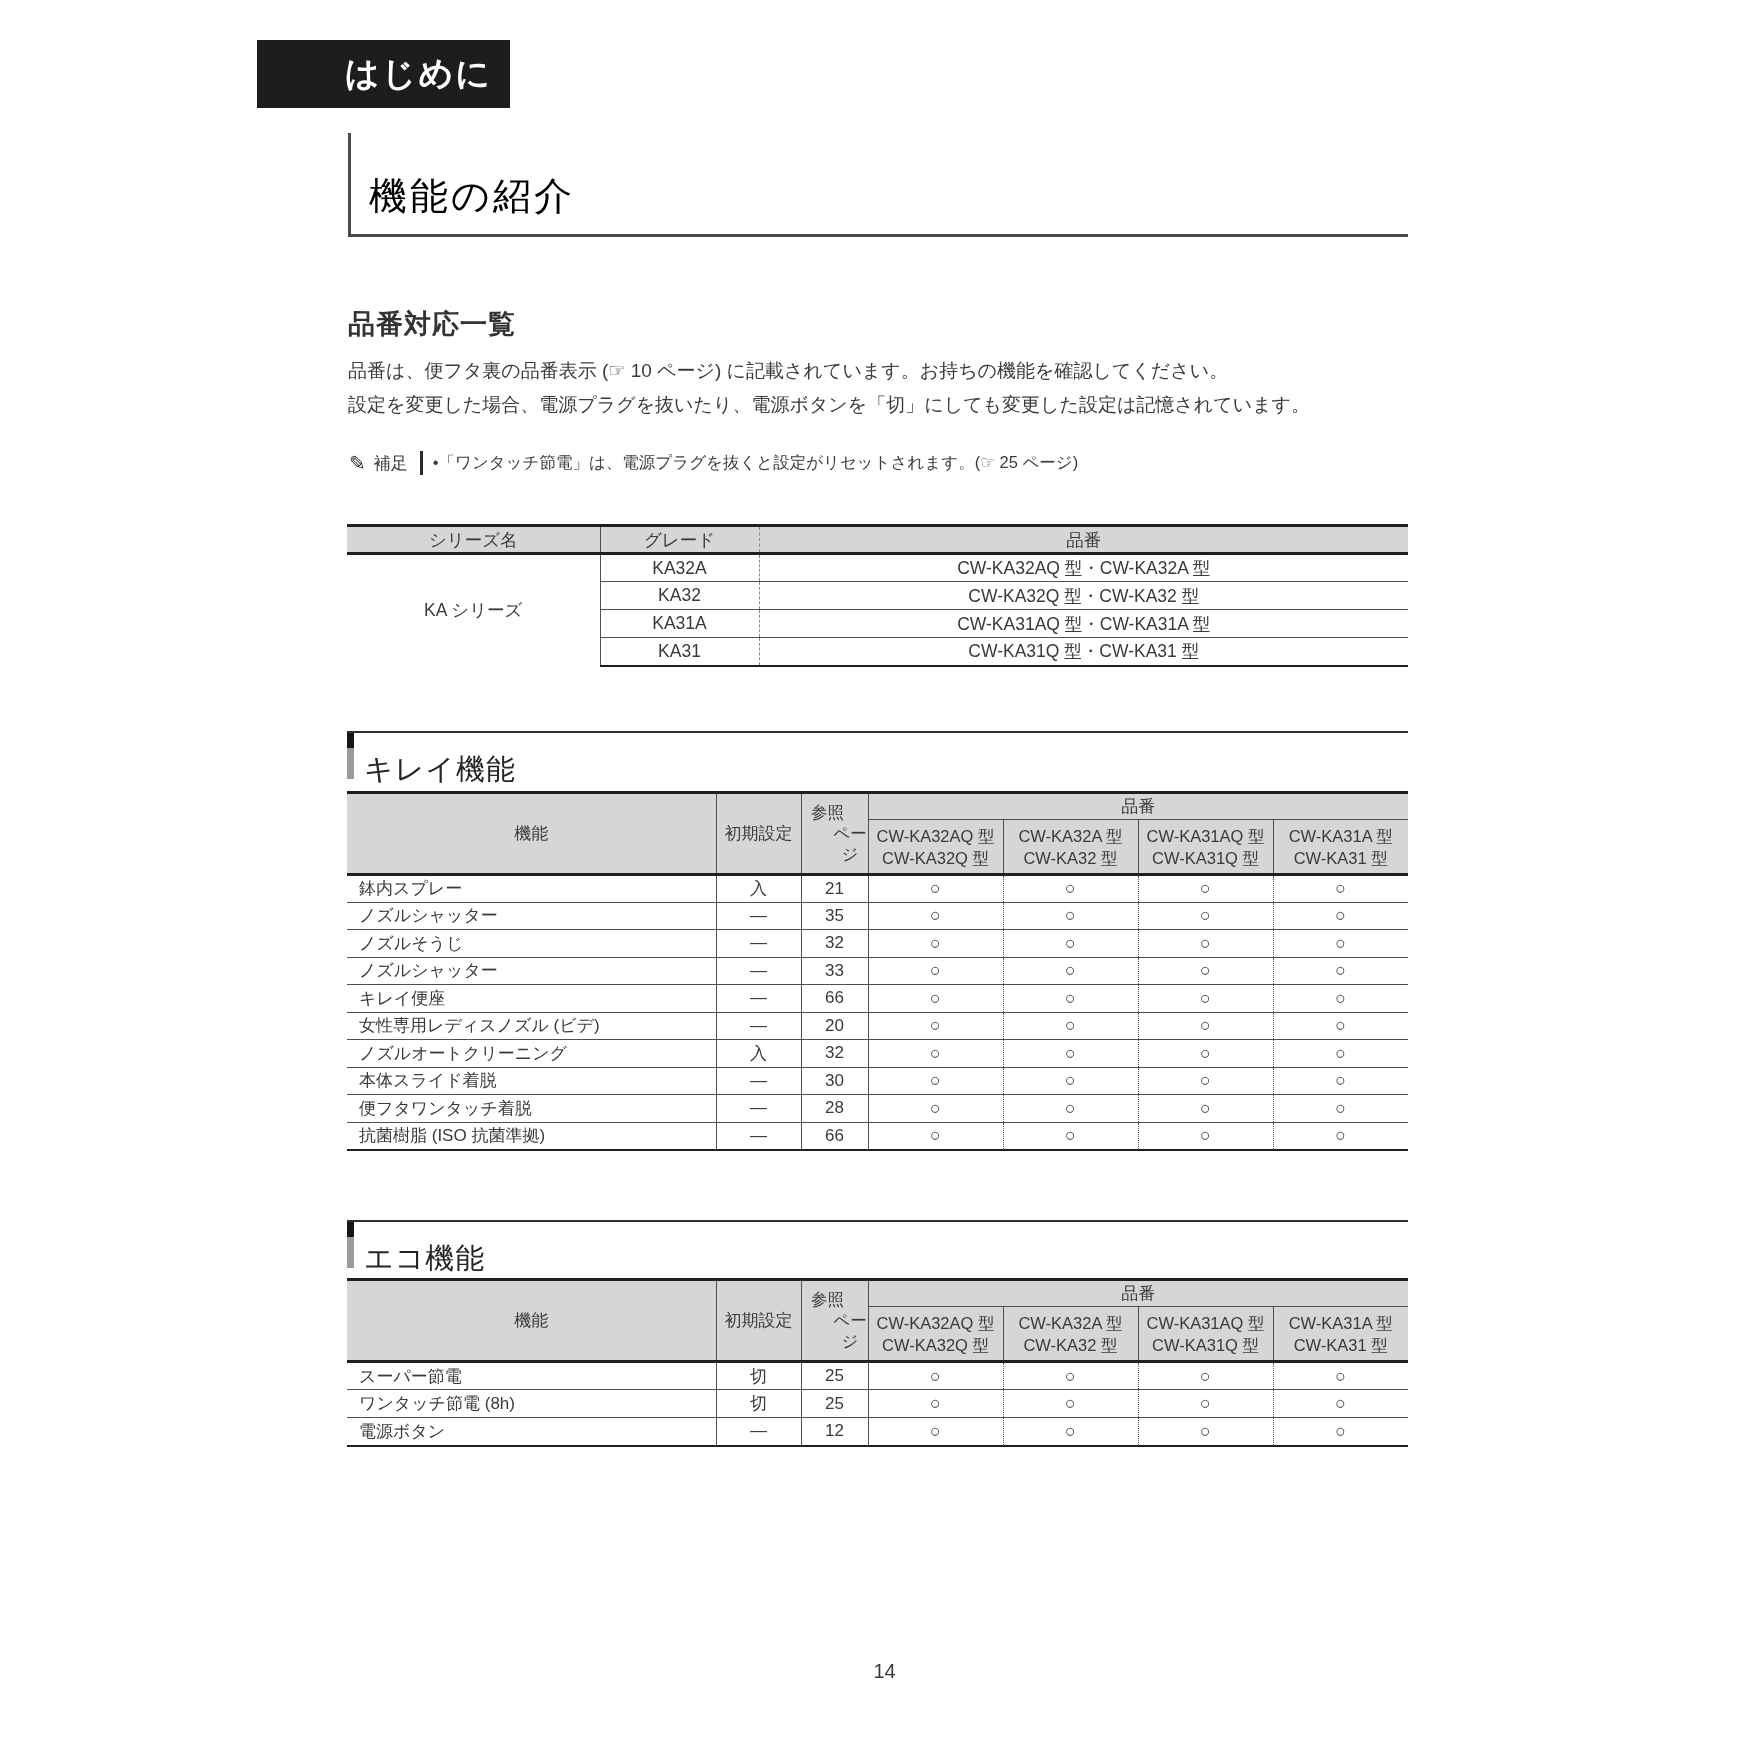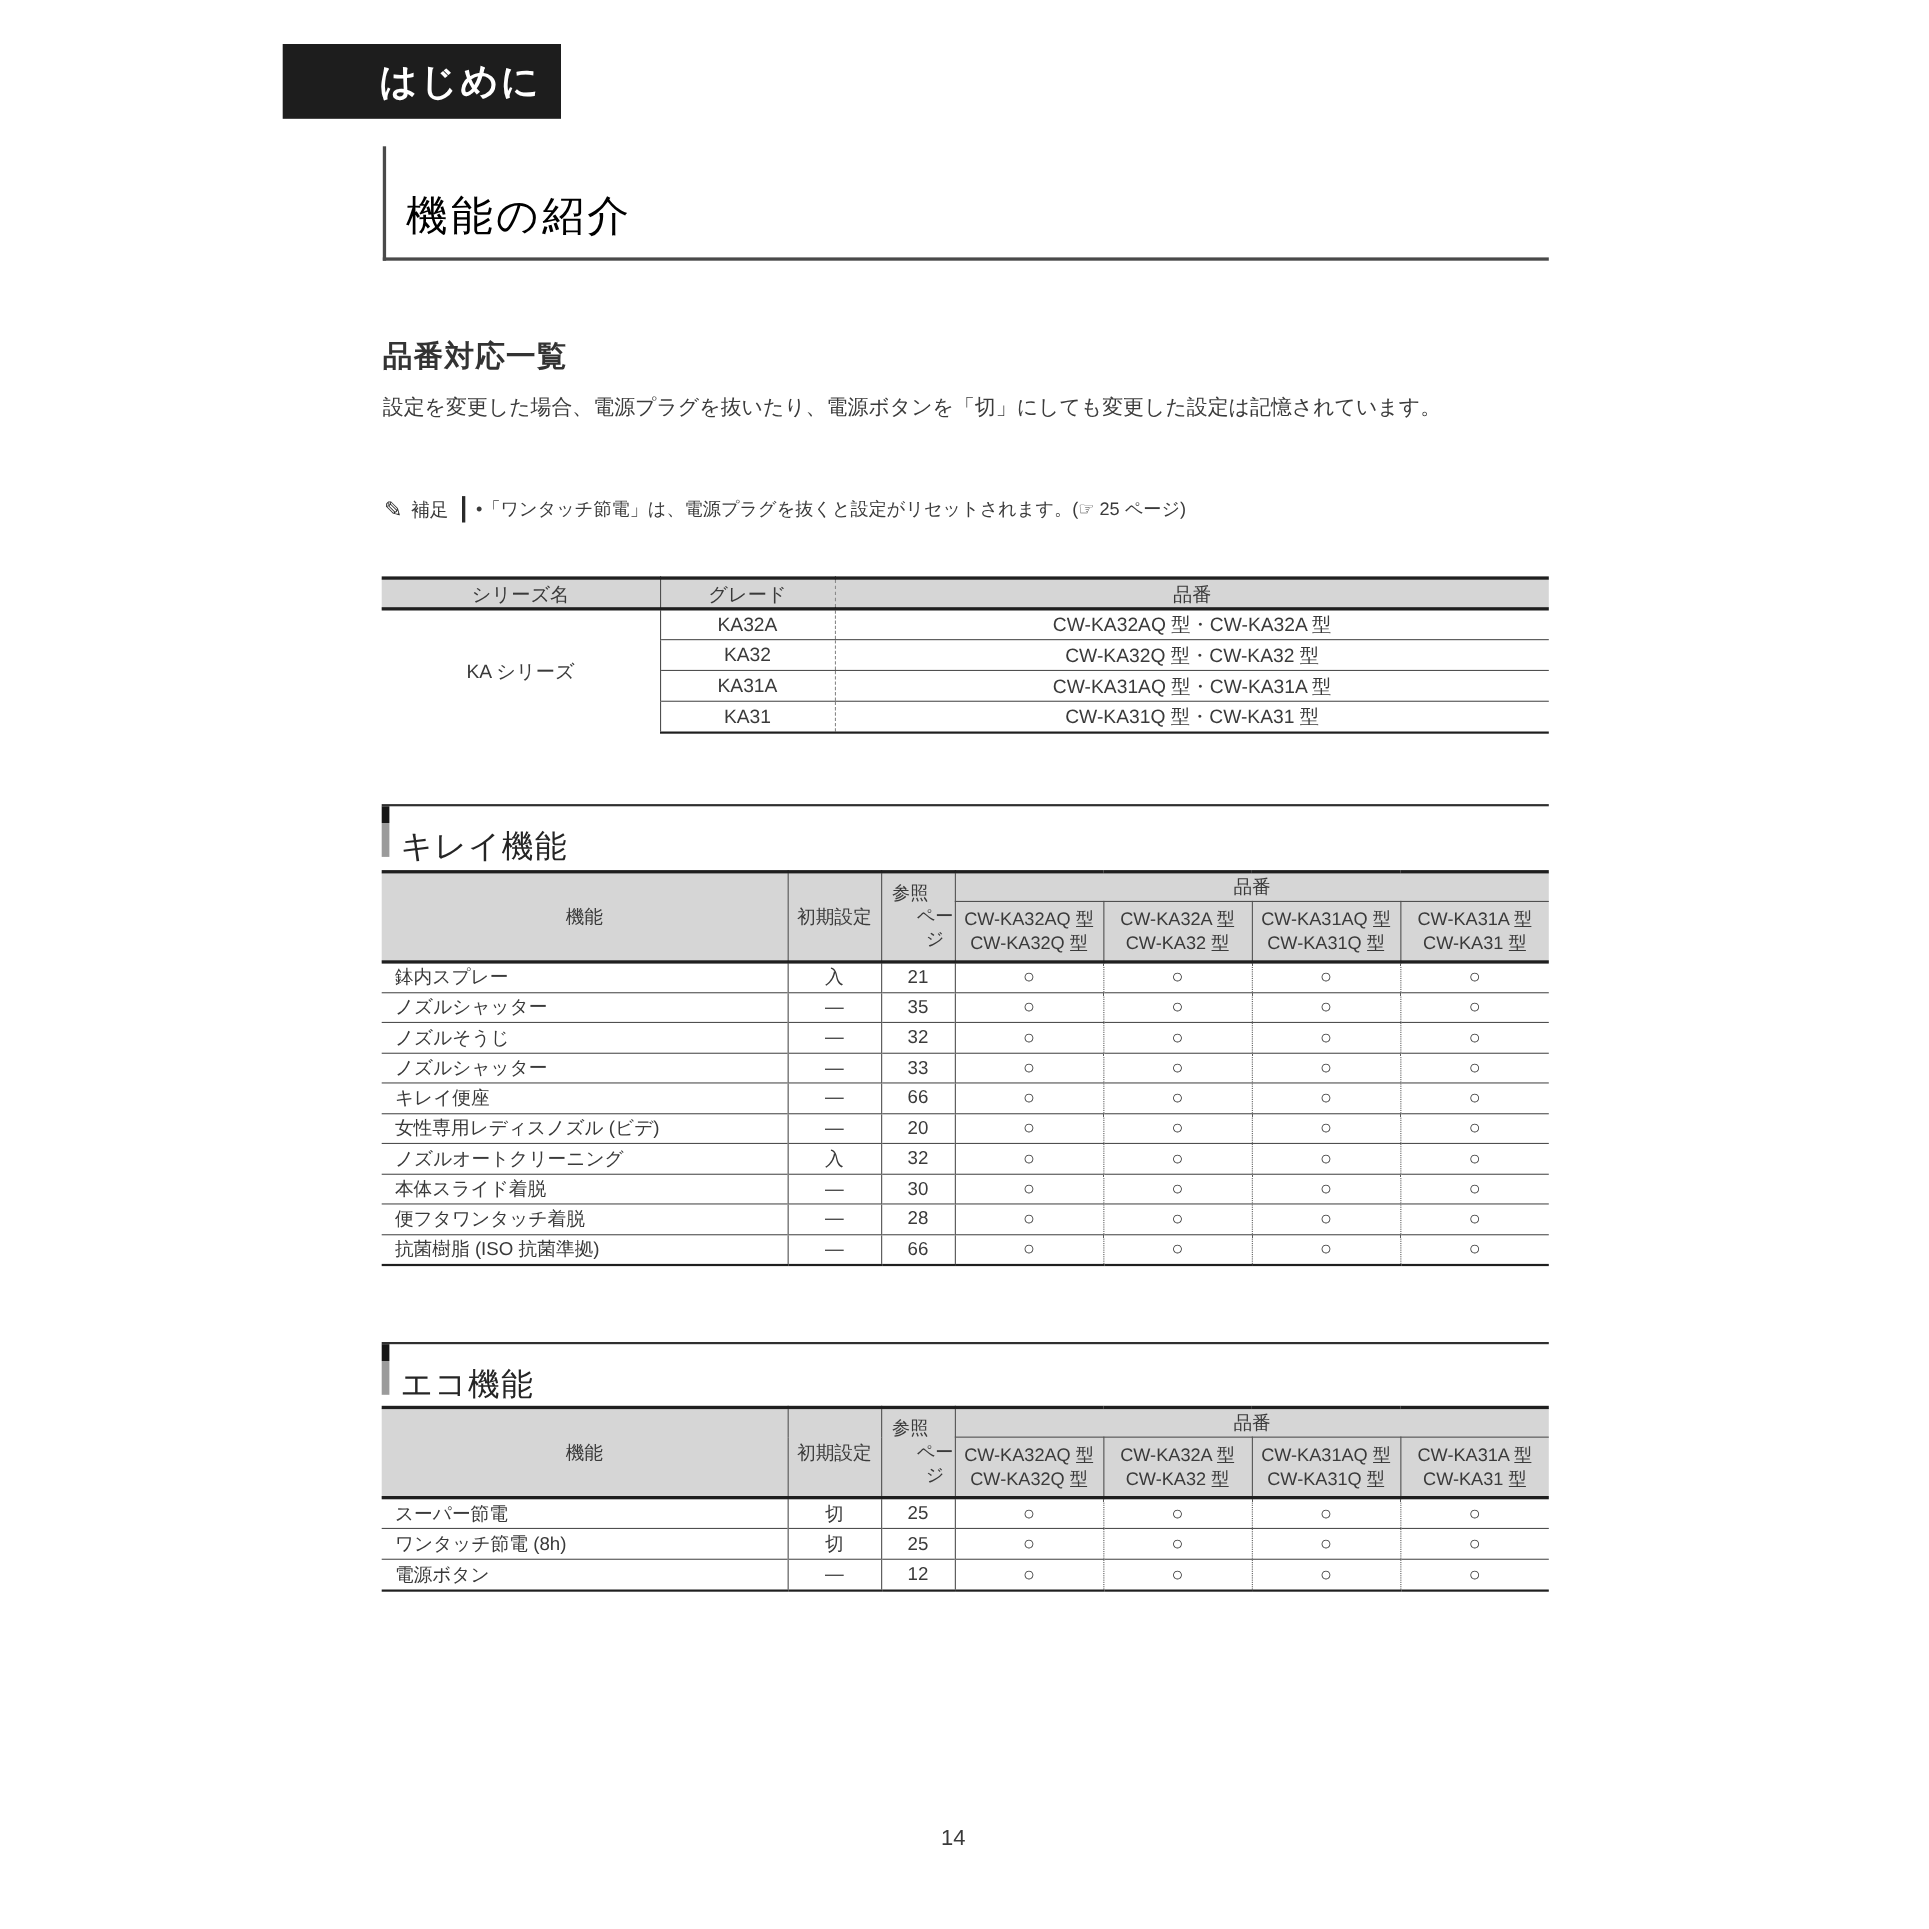--- a/index.html
+++ b/index.html
@@ -89,40 +89,41 @@
   .ft td { text-align:center; }
   .ft td.c-func { text-align:left; padding-left:12px; }
   .ft tbody td { border-top:1px solid #4f4f4f; }
   .ft tbody tr:first-child td { border-top:none; }
   .ft td.c-default, .ft td.c-page, .ft td.m-first { border-left:1px solid #4f4f4f; }
   .ft td.m-rest { border-left:1px dotted #5a5a5a; }
   .ft tbody tr:last-child td { border-bottom:2px solid #1f1f1f; }
   .ft td.mark { font-size:18px; }
 
   .page-number {
-    position:absolute; left:336px; top:1660px; width:1061px;
+    position:absolute; left:354px; top:1660px; width:1061px;
     text-align:center; font-size:20px; color:#3a3a3a;
   }
 </style>
 </head>
 <body>
 
 <div class="page">
 
   <div class="tag-box">
     <span>はじめに</span>
   </div>
 
   <div class="title-block">
     <span>機能の紹介</span>
   </div>
 
   <div class="intro-heading">品番対応一覧</div>
 
   <div class="intro-body">
+    <div>品番は、便フタ裏の品番表示 (☞ 10 ページ) に記載されています。お持ちの機能を確認してください。</div>
     <div>設定を変更した場合、電源プラグを抜いたり、電源ボタンを「切」にしても変更した設定は記憶されています。</div>
   </div>
 
   <div class="note-row">
     <span class="pencil">✎</span>
     <span>補足</span>
     <span class="note-divider"></span>
     <span class="note-text">•「ワンタッチ節電」は、電源プラグを抜くと設定がリセットされます。(☞ 25 ページ)</span>
   </div>
 

